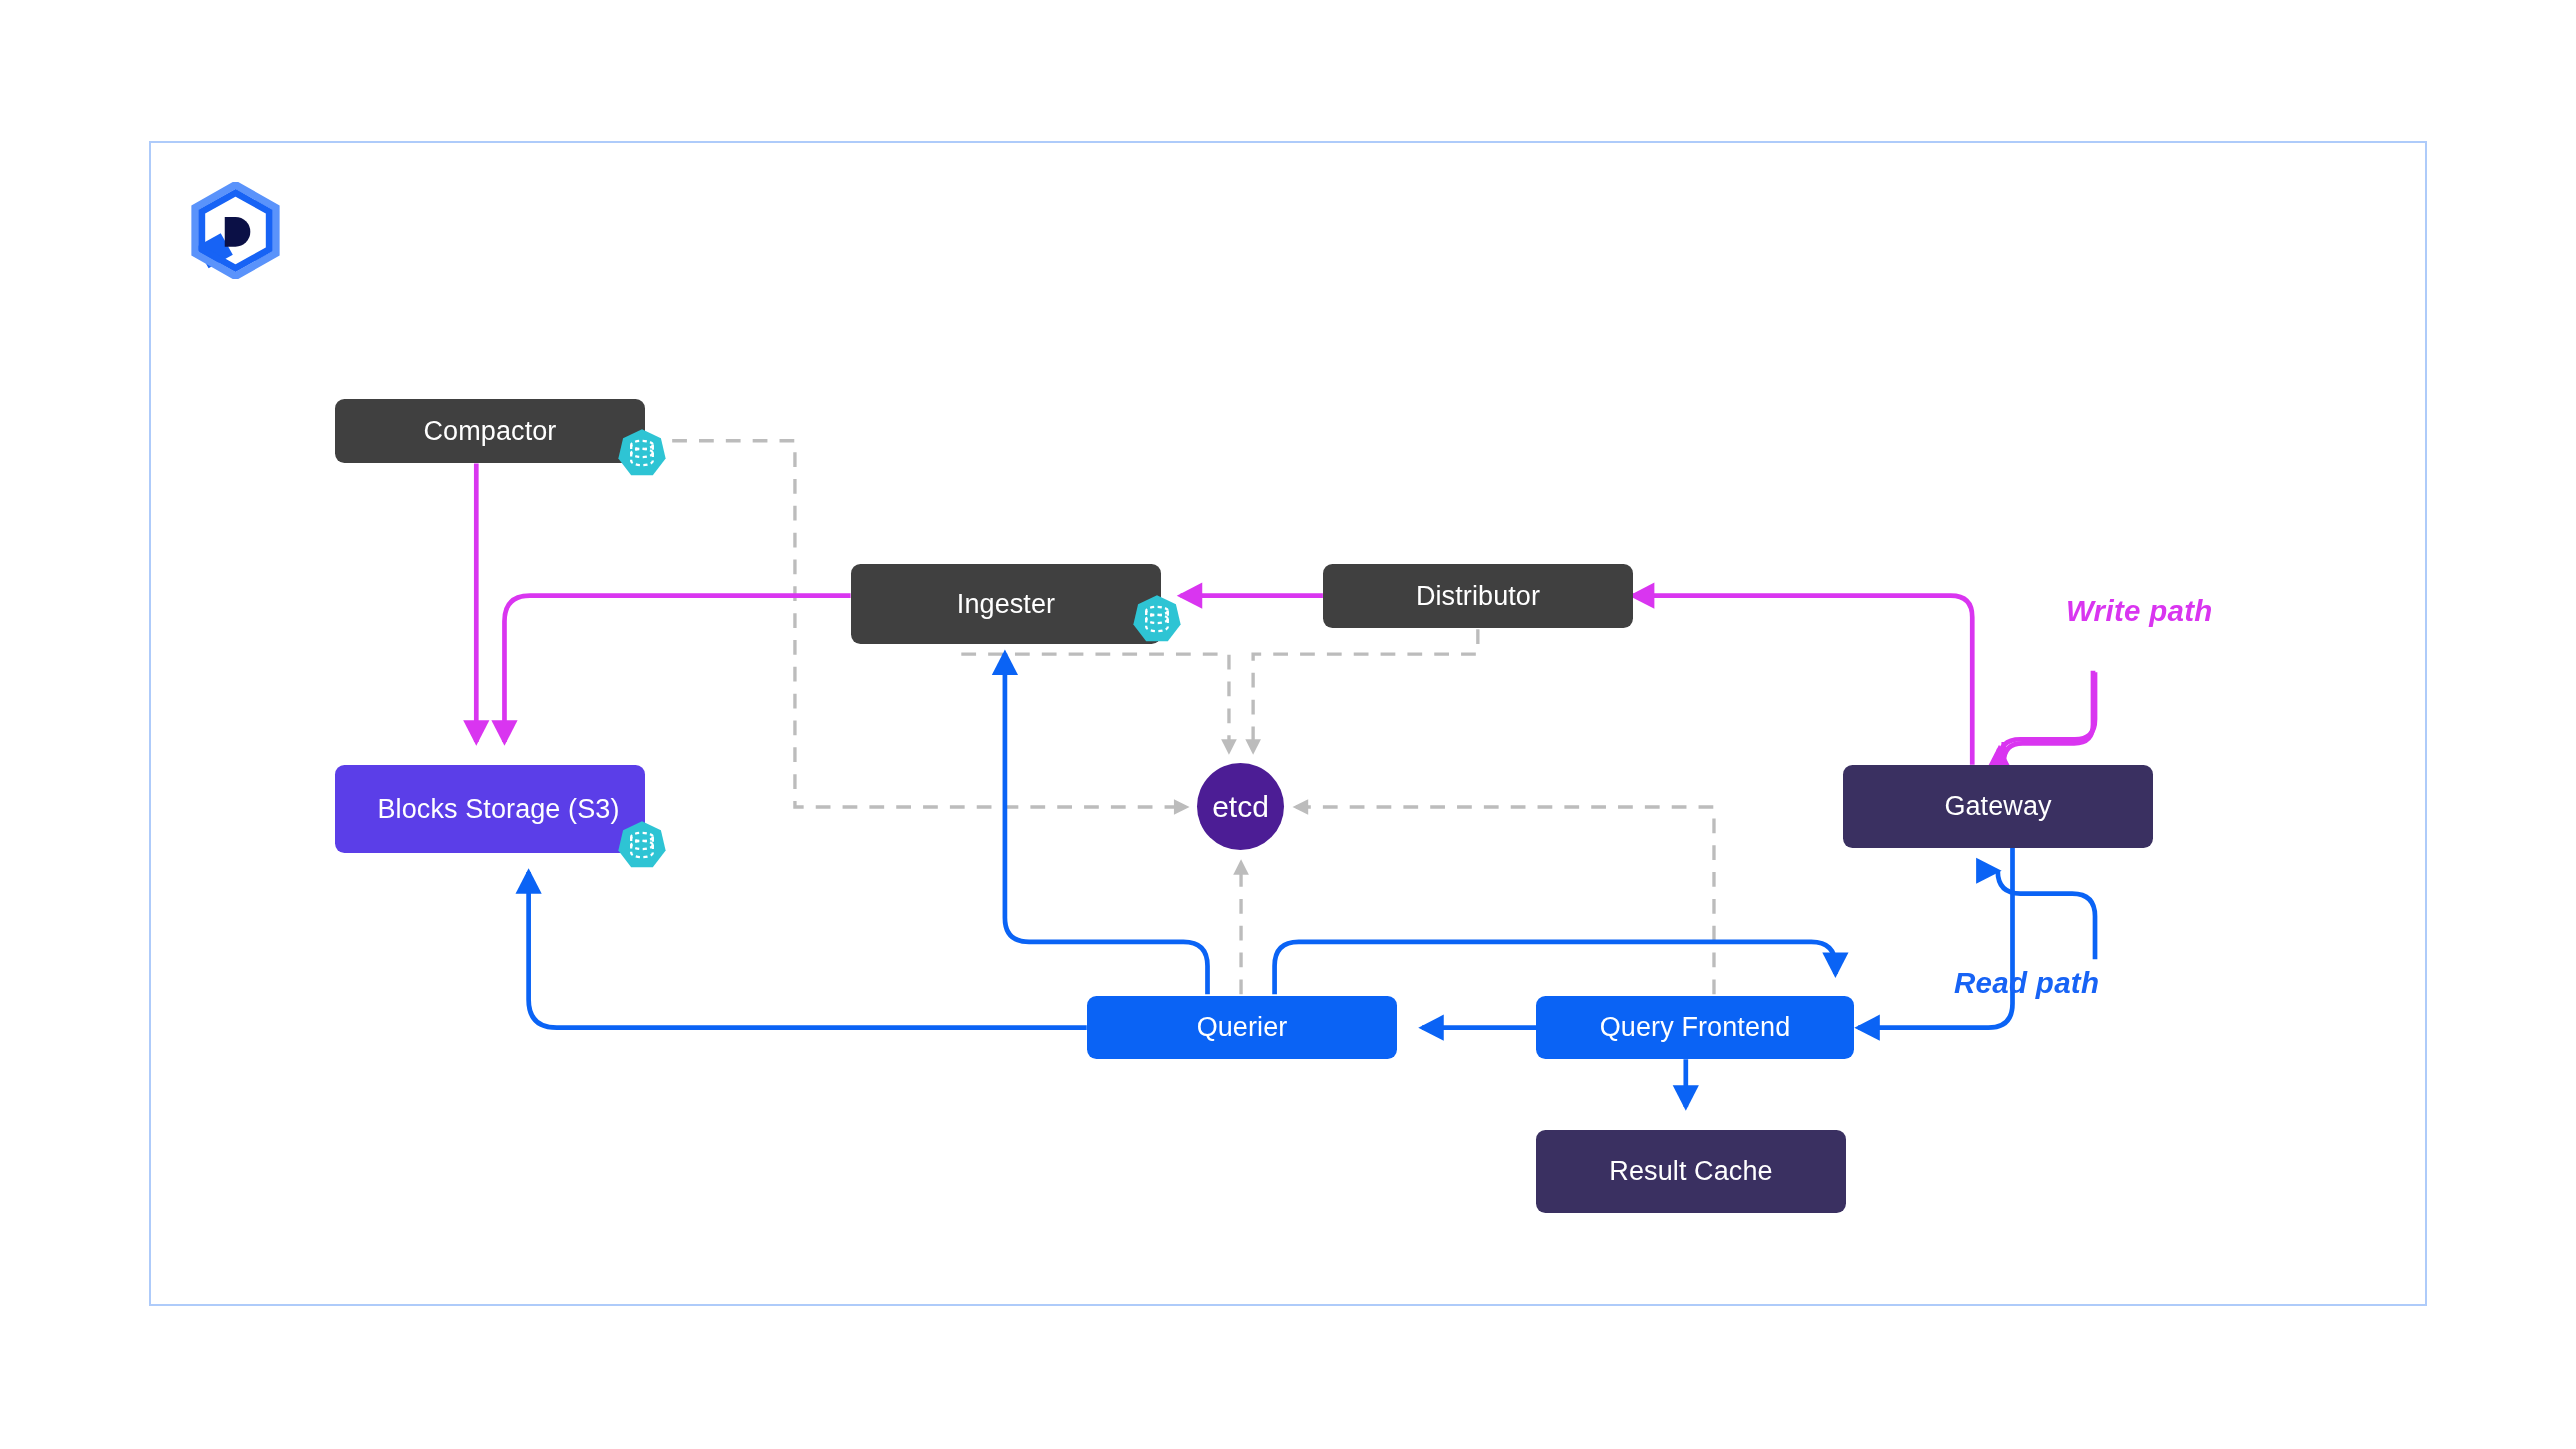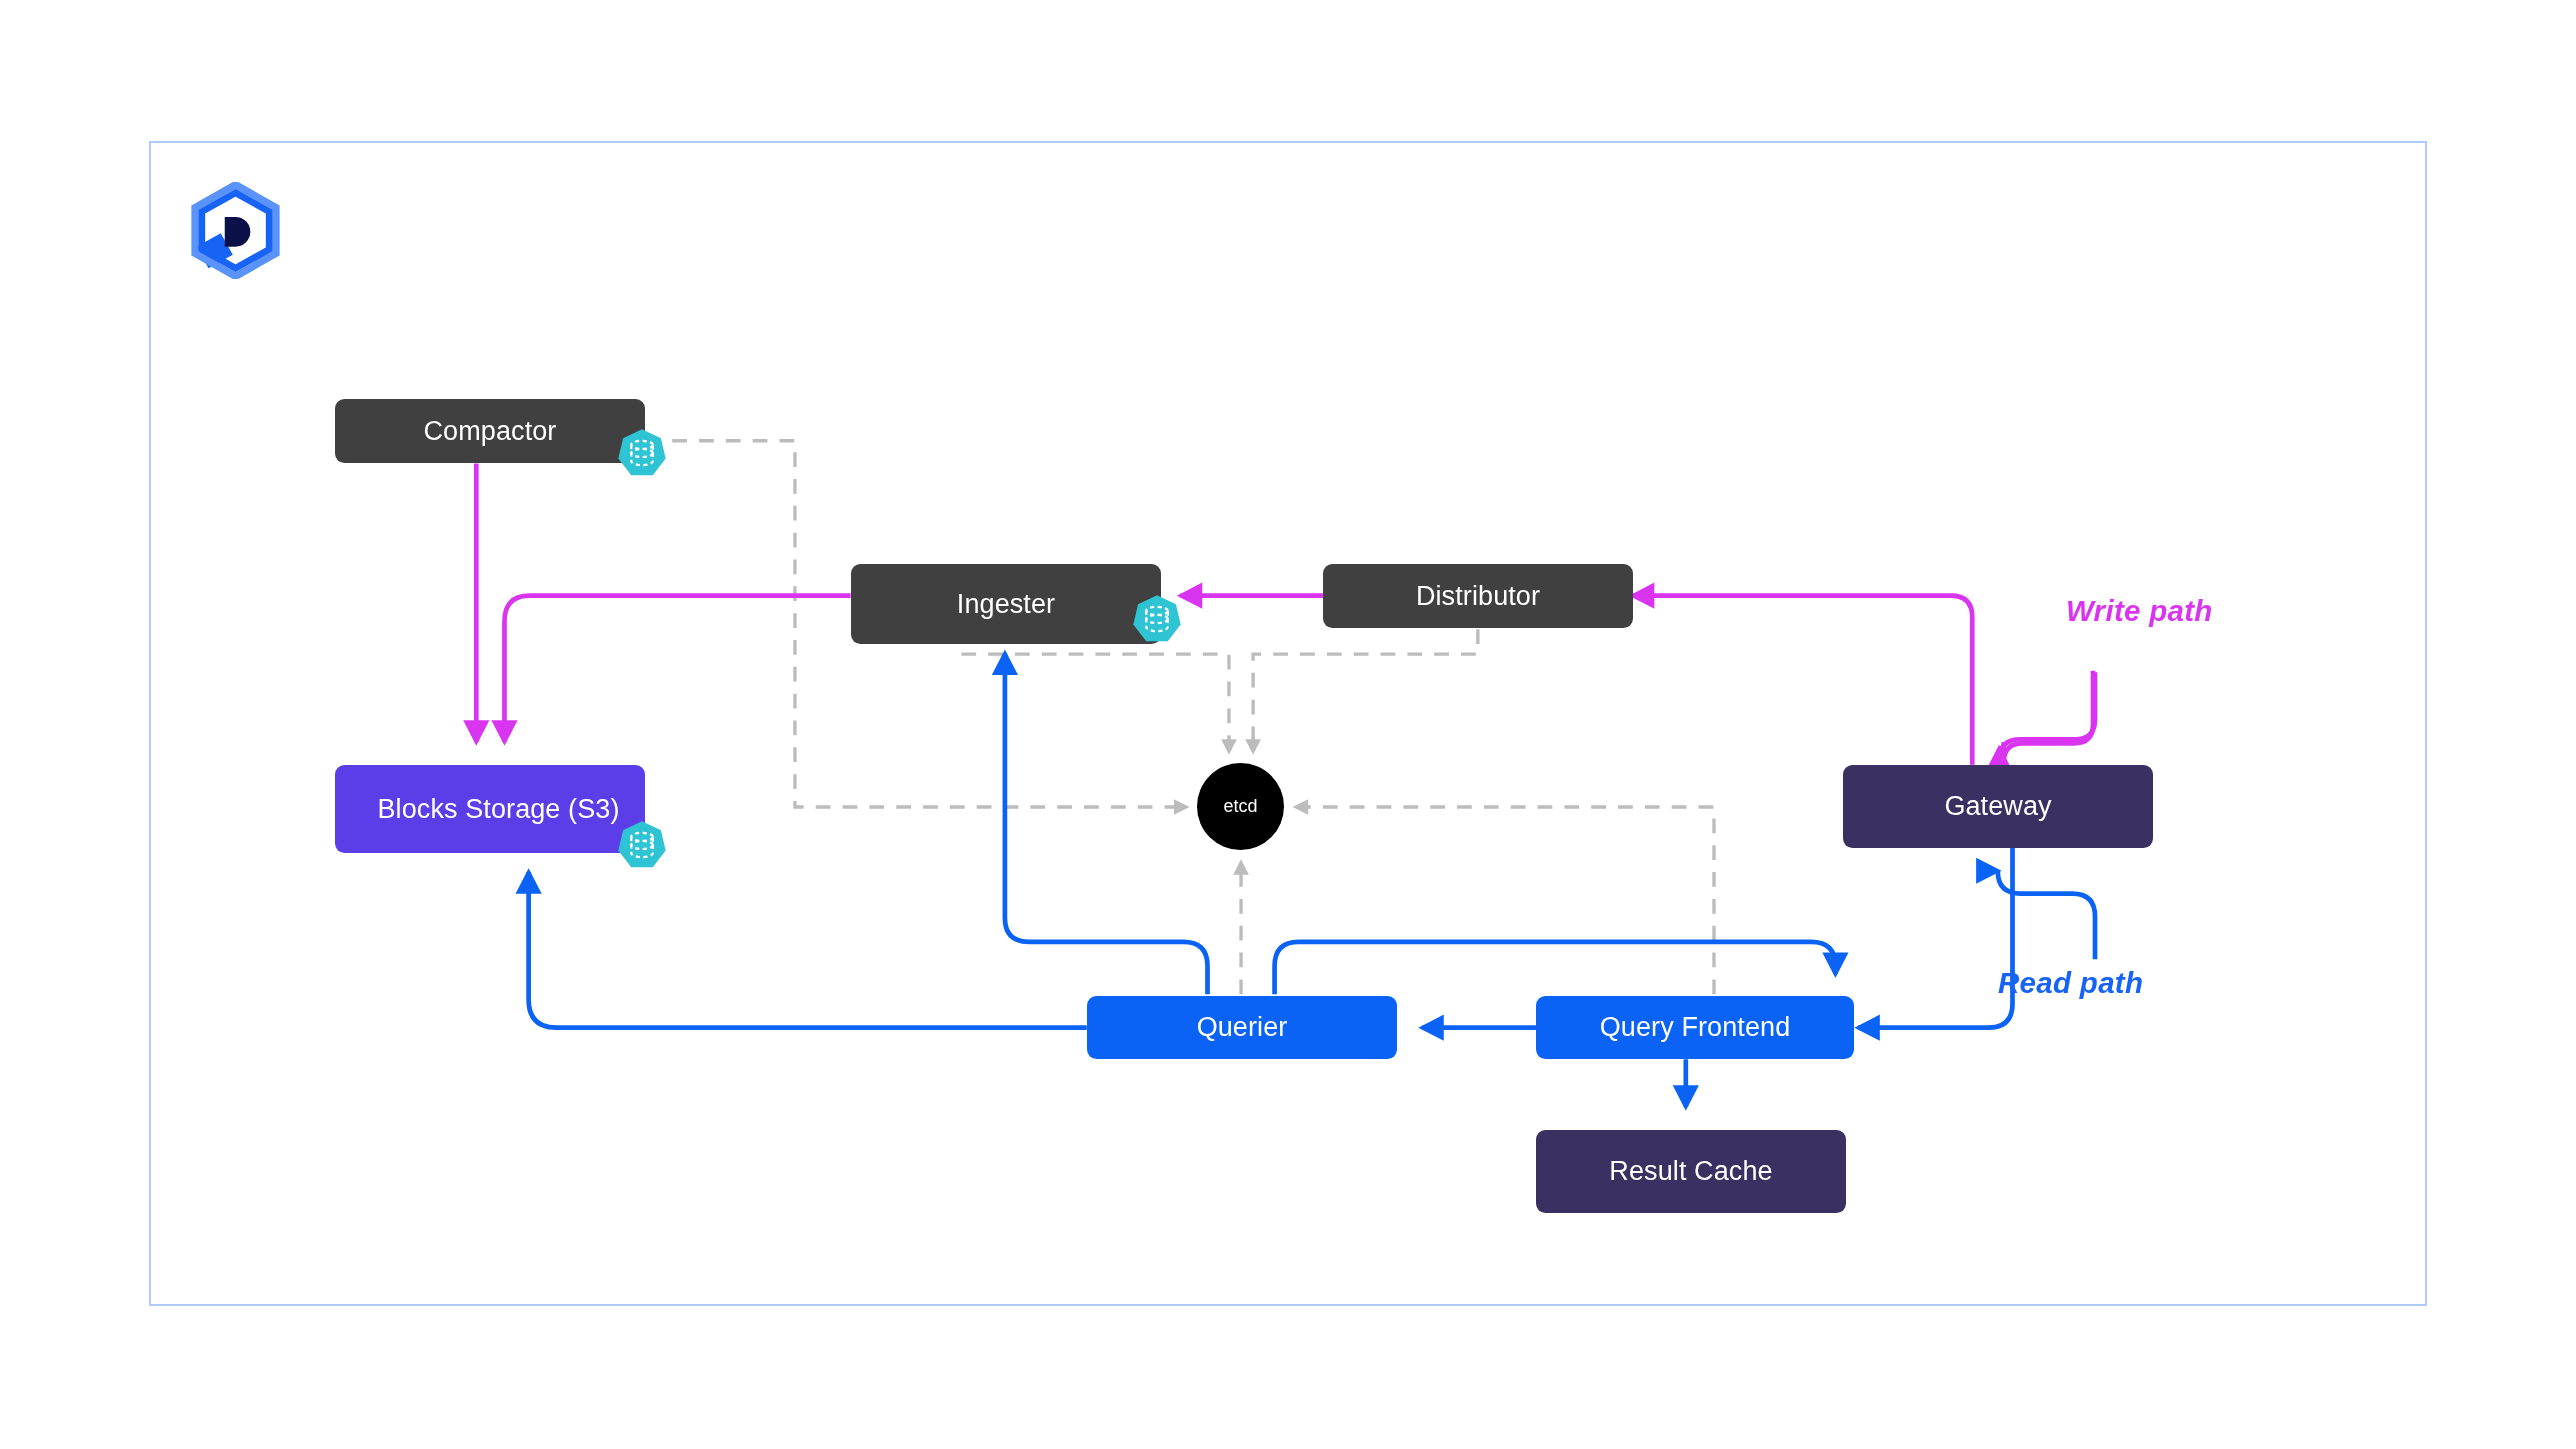--- a/index.html
+++ b/index.html
@@ -43,38 +43,38 @@
   #n-ingester    {left:851px;top:564px;  width:310px; height:80px;}
   #n-distributor {left:1323px;top:564px;  width:310px; height:64px;}
   #n-blocks      {left:335px; top:765px; width:310px; height:88px;padding-left:17px;}
   #n-gateway     {left:1843px;top:765px; width:310px; height:83px;}
   #n-querier     {left:1087px;top:996px; width:310px; height:63px;text-align:right;}
   #n-qfrontend   {left:1536px;top:996px; width:318px; height:63px;}
   #n-resultcache {left:1536px;top:1130px; width:310px; height:83px;}
 
   #n-etcd{
     position:absolute;left:1197px;top:763px;width:87px;height:87px;
-    border-radius:50%;background:#000000;color:#fff;
+    border-radius:50%;background:#4c1d95;color:#fff;
     display:flex;align-items:center;justify-content:center;
-    font-size:18px;font-family:"Liberation Sans",sans-serif;
+    font-size:30px;font-family:"Liberation Sans",sans-serif;
   }
 
   
   .badge{position:absolute;width:50px;height:50px;}
   #b-compactor{left:617px;top:428px;}
   #b-ingester {left:1132px;top:594px;}
   #b-blocks   {left:617px;top:820px;}
 
   
   .pathlabel{
     position:absolute;font-family:"Liberation Sans",sans-serif;
     font-size:29.5px;font-weight:bold;font-style:italic;letter-spacing:0.3px;
   }
   #lbl-write{left:2066px;top:594px;color:#d935f0;}
-  #lbl-read {left:1998px;top:966px;color:#1763f5;}
+  #lbl-read {left:1954px;top:966px;color:#1763f5;}
 </style>
 </head>
 <body>
 
 <div id="stage">
 
   <div id="frame"></div>
 
   <div id="logo">
     <div id="logo-mark">

